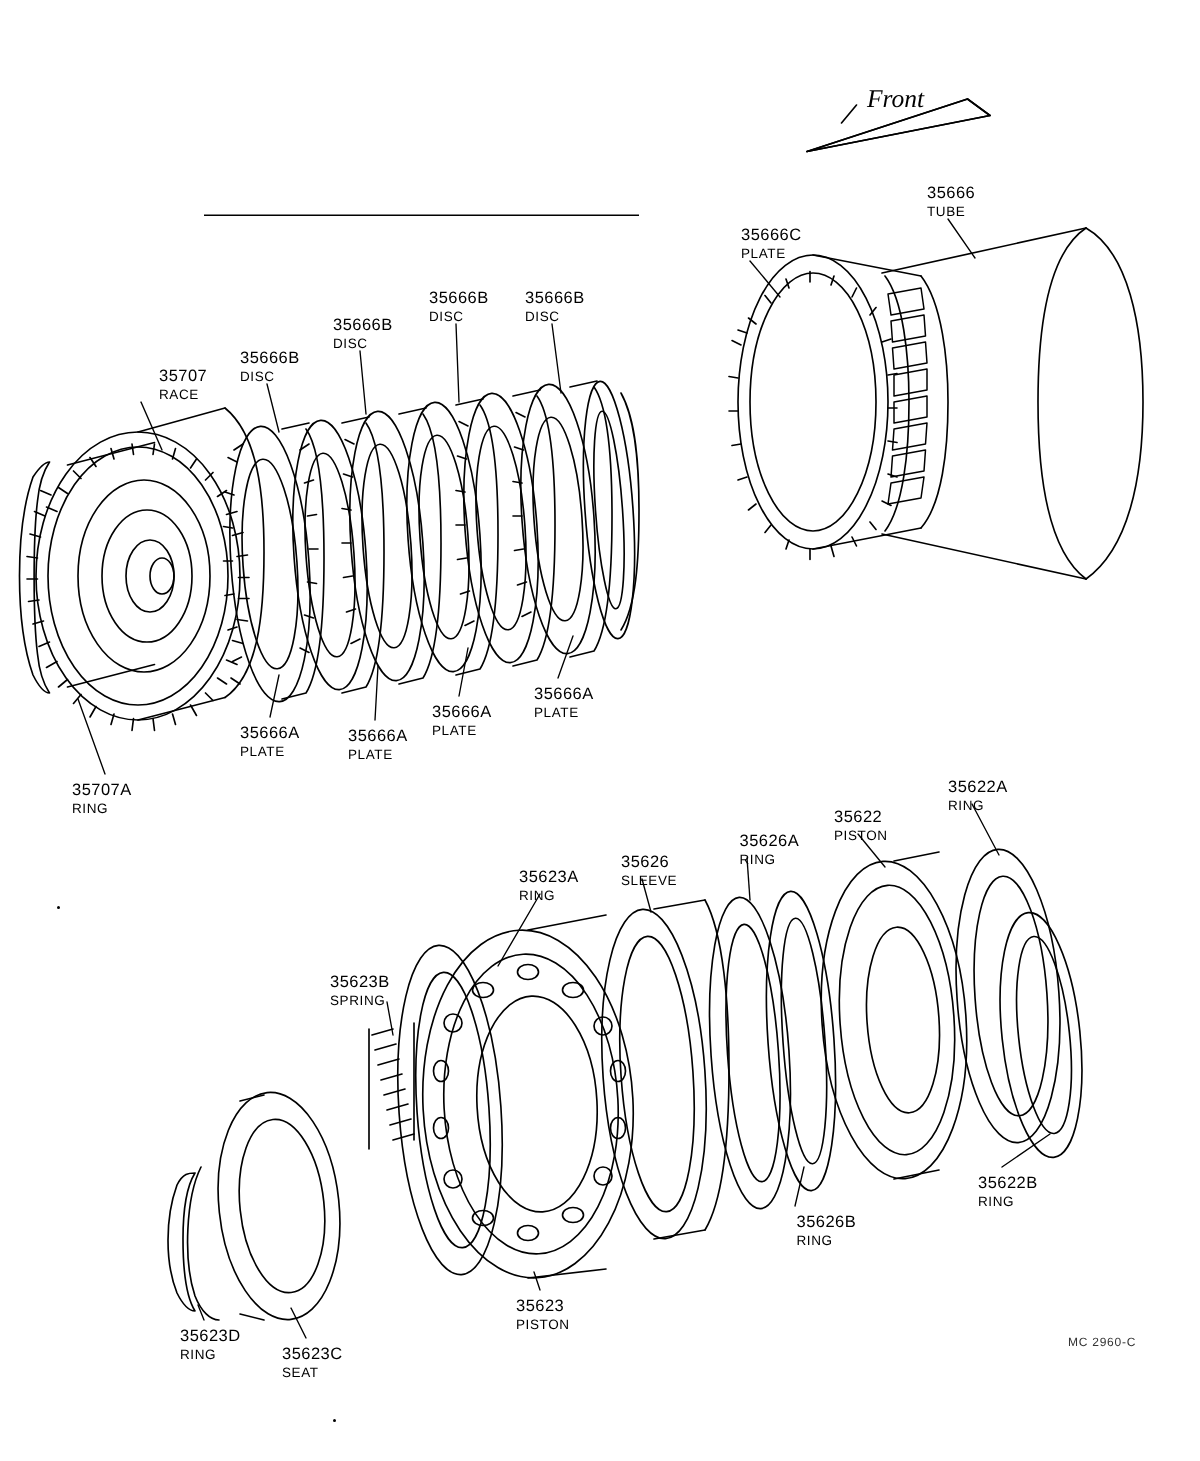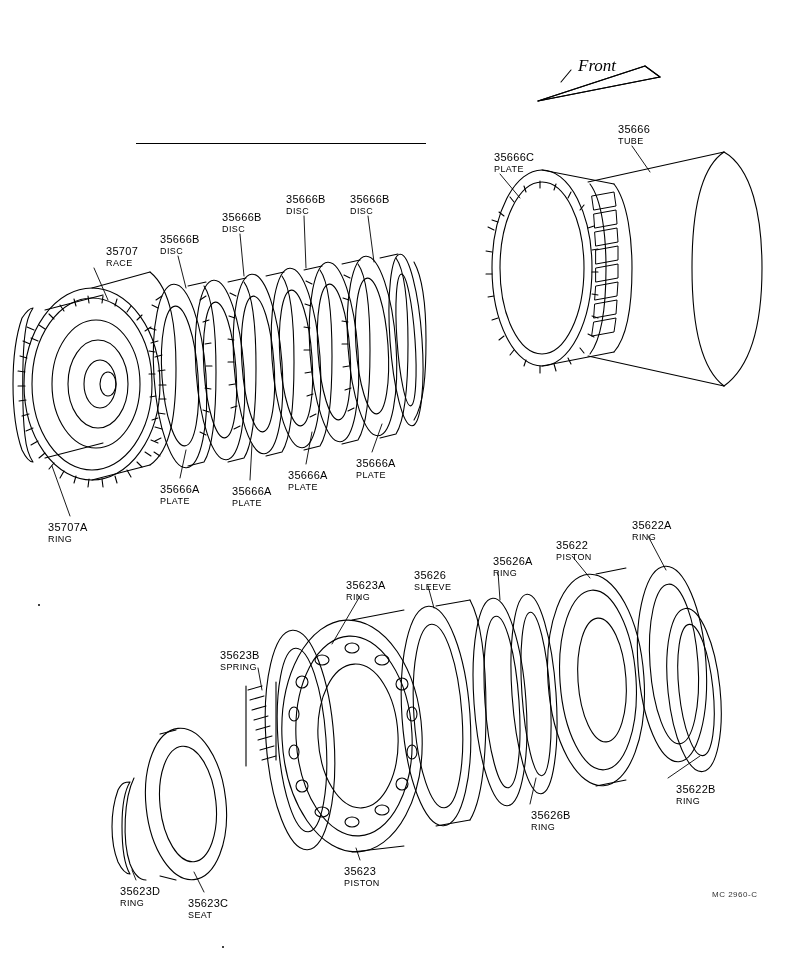--- a/index.html
+++ b/index.html
@@ -414,21 +414,21 @@
   <div class="lbl" style="left:556px; top:540px;">
     <span>35622</span>
     <span class="sub">PISTON</span>
   </div>
 
   <div class="lbl" style="left:632px; top:520px;">
     <span>35622A</span>
     <span class="sub">RING</span>
   </div>
 
-  <div class="lbl" style="left:652px; top:784px;margin-left:24px;">
+  <div class="lbl" style="left:652px; top:784px;">
     <span>35622B</span>
     <span class="sub">RING</span>
   </div>
 
   <div class="lbl" style="left:514px; top:810px;margin-left:17px;">
     <span>35626B</span>
     <span class="sub">RING</span>
   </div>
 
   <div class="lbl" style="left:344px; top:866px;">

